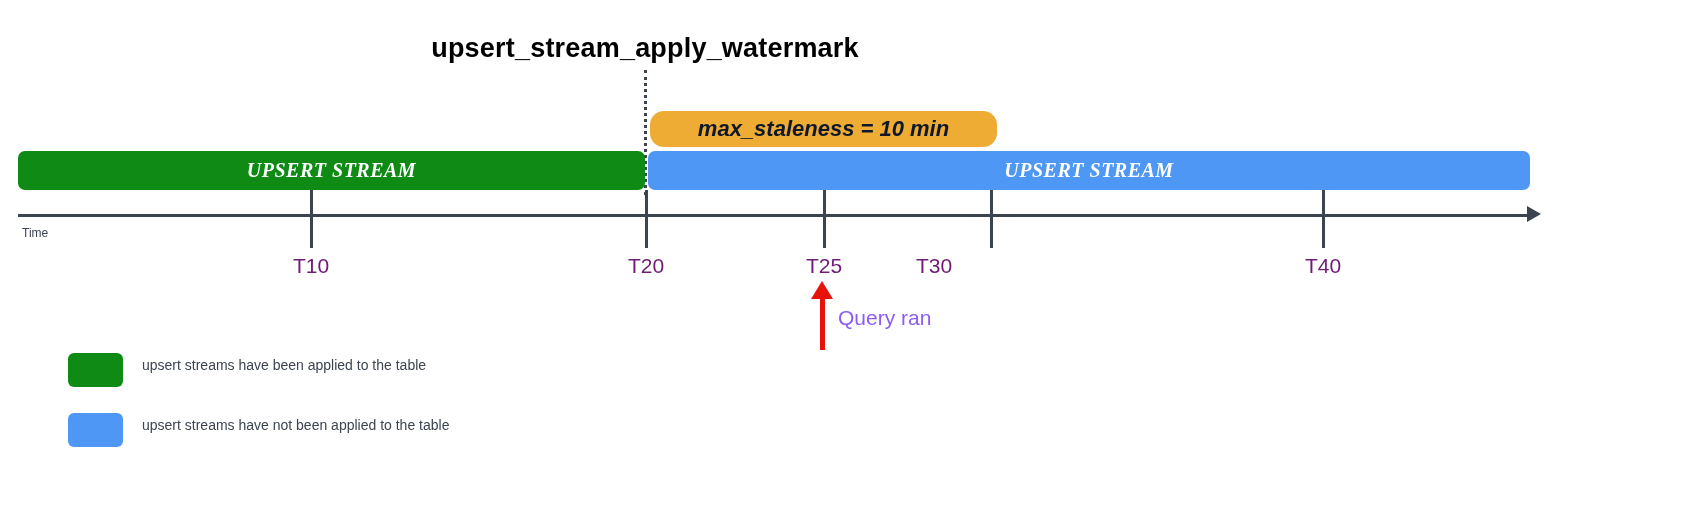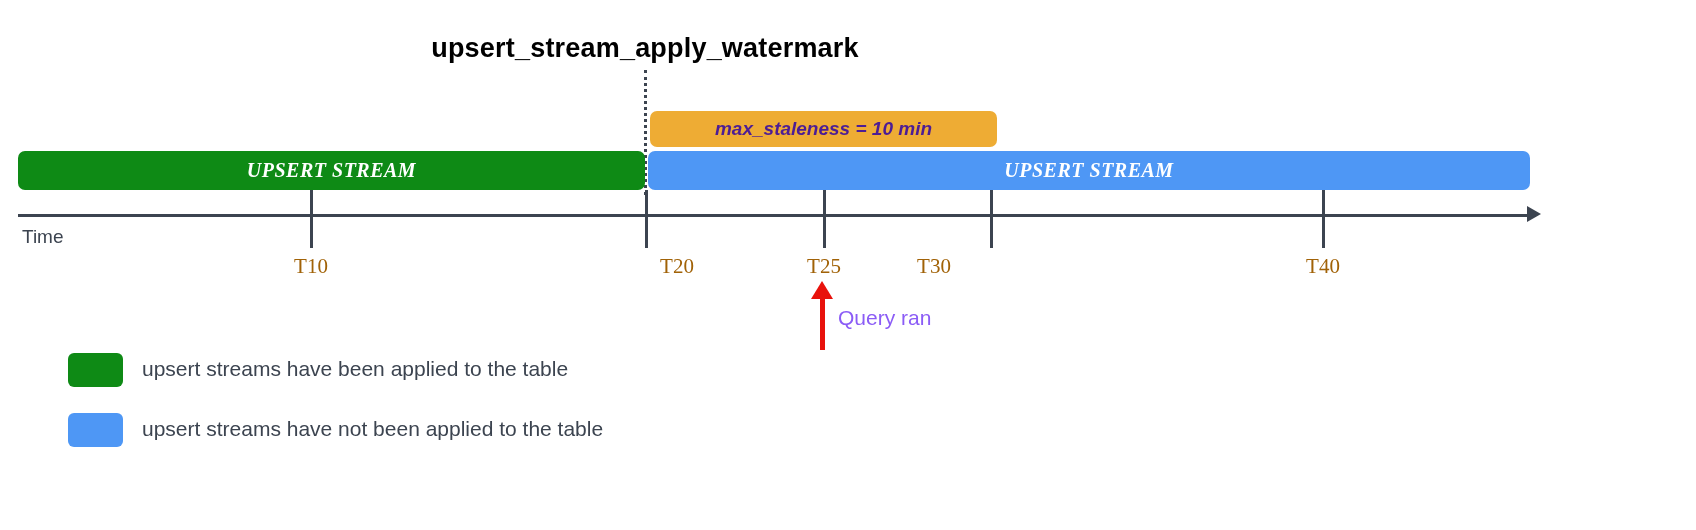--- a/index.html
+++ b/index.html
@@ -27,24 +27,24 @@
     left:644px; top:70px;
     width:0; height:125px;
     border-left:3px dotted #3c4450;
   }
 
   .staleness-badge {
     position:absolute;
     left:650px; top:111px;
     width:347px; height:36px;
     background:#eeac34;
-    border-radius:7px;
+    border-radius:14px;
     display:flex; align-items:center; justify-content:center;
-    color:#4c1d95;
-    font-size:19px;
+    color:#0f172a;
+    font-size:22px;
     font-weight:bold;
     font-style:italic;
     white-space:nowrap;
   }
 
   .bar {
     position:absolute;
     top:151px; height:39px;
     border-radius:7px;
     display:flex; align-items:center; justify-content:center;
@@ -69,38 +69,37 @@
     position:absolute;
     left:1527px; top:206px;
     width:0; height:0;
     border-top:8px solid transparent;
     border-bottom:8px solid transparent;
     border-left:14px solid #3c4450;
   }
   .axis-label {
     position:absolute;
     left:22px; top:226px;
-    font-size:19px;
+    font-size:12px;
     color:#3c4450;
     white-space:nowrap;
   }
 
   .tick {
     position:absolute;
     top:190px; width:0; height:58px;
     border-left:3px solid #3c4450;
   }
   .tick-label {
     position:absolute;
     top:254px;
     font-size:21px;
-    color:#a16207;
+    color:#701a75;
     transform:translateX(-50%);
     white-space:nowrap;
-    font-family:Liberation Serif, serif;
   }
 
   .query-arrow-shaft {
     position:absolute;
     left:820px; top:296px;
     width:5px; height:54px;
     background:#e8120c;
   }
   .query-arrow-head {
     position:absolute;
@@ -123,21 +122,21 @@
   .legend-row-1 { top:413px; }
   .legend-swatch {
     position:absolute;
     left:0; top:0;
     width:55px; height:34px;
     border-radius:6px;
   }
   .legend-text {
     position:absolute;
     left:74px; top:4px;
-    font-size:21px;
+    font-size:14px;
     color:#3c4450;
     white-space:nowrap;
   }
 </style>
 </head>
 <body>
 
 <div id="stage">
 
   <div class="title">upsert_stream_apply_watermark</div>
@@ -154,21 +153,21 @@
   <div class="axis-arrow"></div>
   <div class="axis-label">Time</div>
 
   <div class="tick" style="left:310px"></div>
   <div class="tick" style="left:645px"></div>
   <div class="tick" style="left:823px"></div>
   <div class="tick" style="left:990px"></div>
   <div class="tick" style="left:1322px"></div>
 
   <div class="tick-label" style="left:311px">T10</div>
-  <div class="tick-label" style="left:677px">T20</div>
+  <div class="tick-label" style="left:646px">T20</div>
   <div class="tick-label" style="left:824px">T25</div>
   <div class="tick-label" style="left:934px">T30</div>
   <div class="tick-label" style="left:1323px">T40</div>
 
   <div class="query-arrow-head"></div>
   <div class="query-arrow-shaft"></div>
   <div class="query-label">Query ran</div>
 
   <div class="legend-row legend-row-0">
     <div class="legend-swatch" style="background:#0e8a15"></div>

